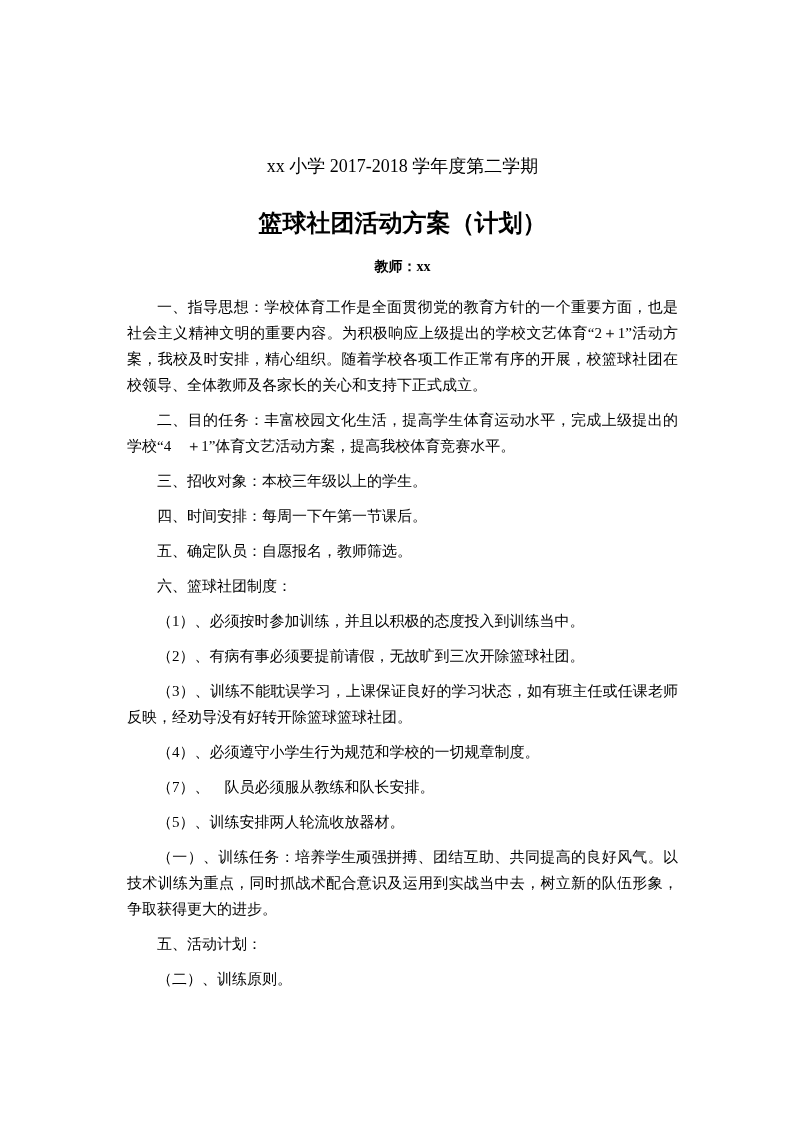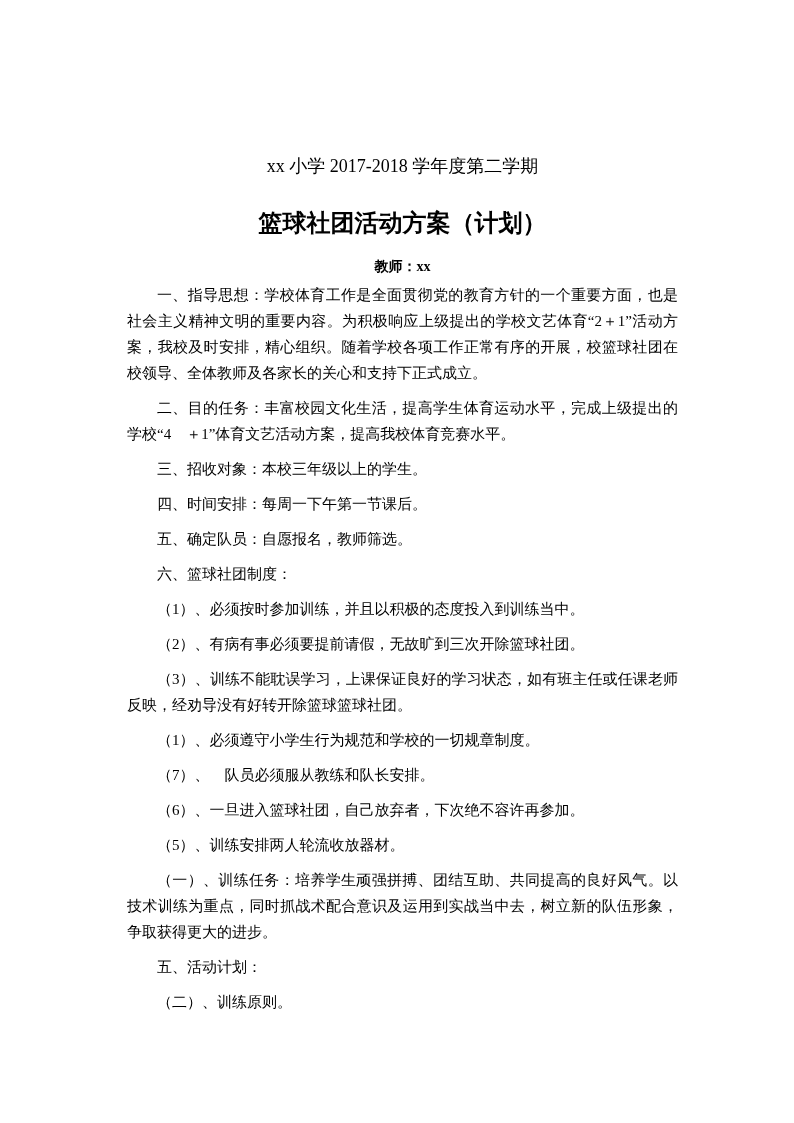--- a/index.html
+++ b/index.html
@@ -35,21 +35,21 @@
     font-weight: bold;
     margin: 27px 0 0 0;
   }
   .teacher {
     font-size: 14px;
     line-height: 26px;
     margin: 14px 0 0 0;
     font-weight: bold;
   }
   .body-text {
-    margin-top: 2px;
+    margin-top: 14px;
     font-size: 15px;
     line-height: 26px;
     text-align: justify;
   }
   .para {
     margin: 0 0 9px 0;
     text-indent: 2em;
   }
 </style>
 </head>
@@ -65,21 +65,20 @@
   <div class="body-text">
     <p class="para">一、指导思想：学校体育工作是全面贯彻党的教育方针的一个重要方面，也是社会主义精神文明的重要内容。为积极响应上级提出的学校文艺体育“2＋1”活动方案，我校及时安排，精心组织。随着学校各项工作正常有序的开展，校篮球社团在校领导、全体教师及各家长的关心和支持下正式成立。</p>
     <p class="para">二、目的任务：丰富校园文化生活，提高学生体育运动水平，完成上级提出的学校“4　＋1”体育文艺活动方案，提高我校体育竞赛水平。</p>
     <p class="para">三、招收对象：本校三年级以上的学生。</p>
     <p class="para">四、时间安排：每周一下午第一节课后。</p>
     <p class="para">五、确定队员：自愿报名，教师筛选。</p>
     <p class="para">六、篮球社团制度：</p>
     <p class="para">（1）、必须按时参加训练，并且以积极的态度投入到训练当中。</p>
     <p class="para">（2）、有病有事必须要提前请假，无故旷到三次开除篮球社团。</p>
     <p class="para">（3）、训练不能耽误学习，上课保证良好的学习状态，如有班主任或任课老师反映，经劝导没有好转开除篮球篮球社团。</p>
-    <p class="para">（1）、必须遵守小学生行为规范和学校的一切规章制度。</p>
+    <p class="para">（4）、必须遵守小学生行为规范和学校的一切规章制度。</p>
     <p class="para">（7）、　队员必须服从教练和队长安排。</p>
-    <p class="para">（6）、一旦进入篮球社团，自己放弃者，下次绝不容许再参加。</p>
     <p class="para">（5）、训练安排两人轮流收放器材。</p>
     <p class="para">（一）、训练任务：培养学生顽强拼搏、团结互助、共同提高的良好风气。以技术训练为重点，同时抓战术配合意识及运用到实战当中去，树立新的队伍形象，争取获得更大的进步。</p>
     <p class="para">五、活动计划：</p>
     <p class="para">（二）、训练原则。</p>
   </div>
 </div>
 
 </body></html>

